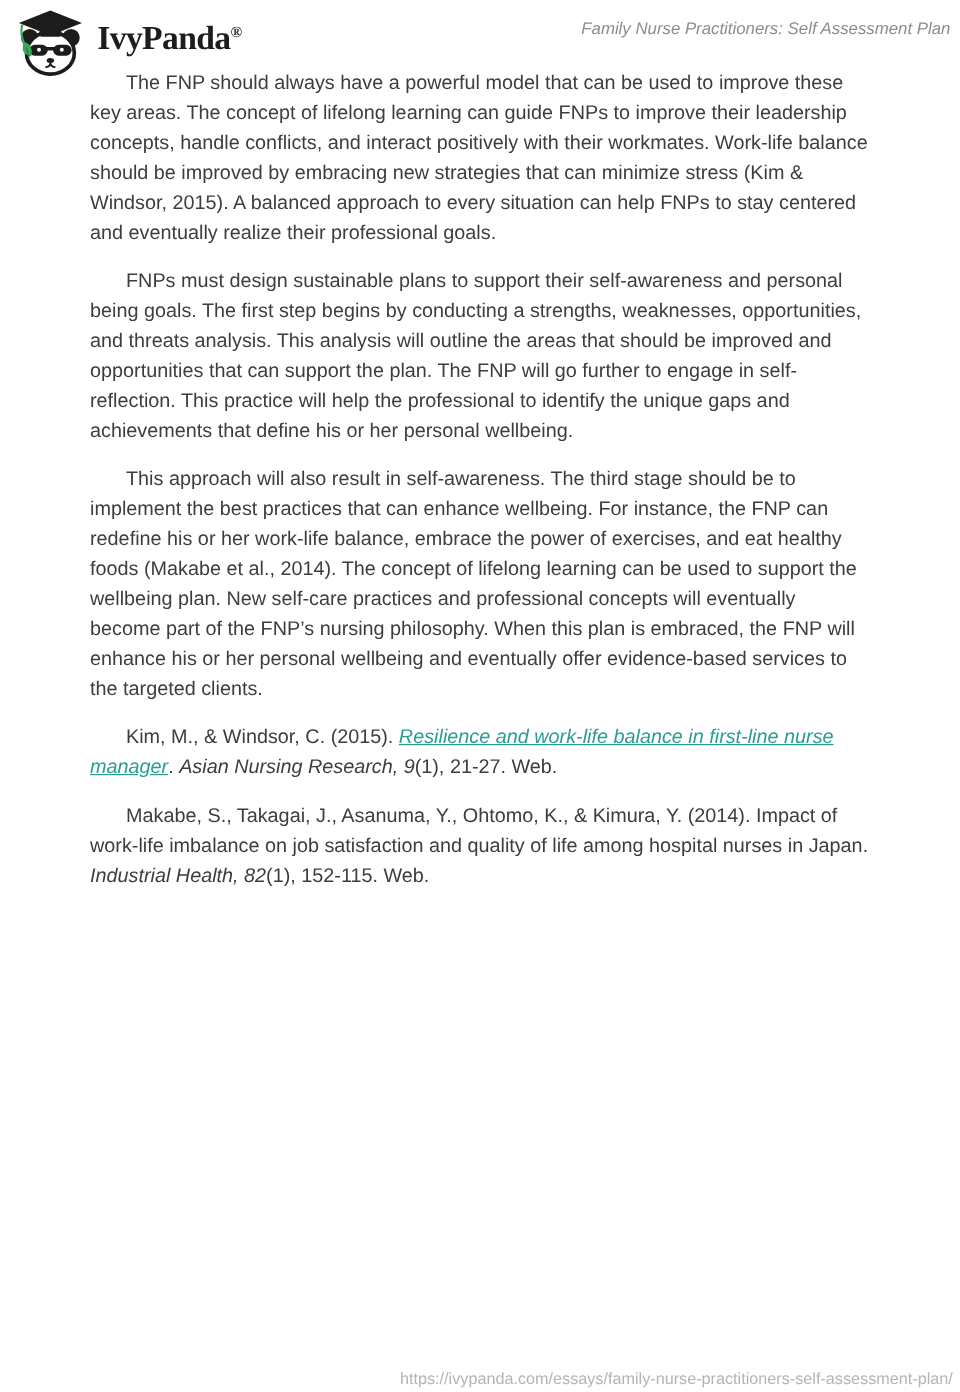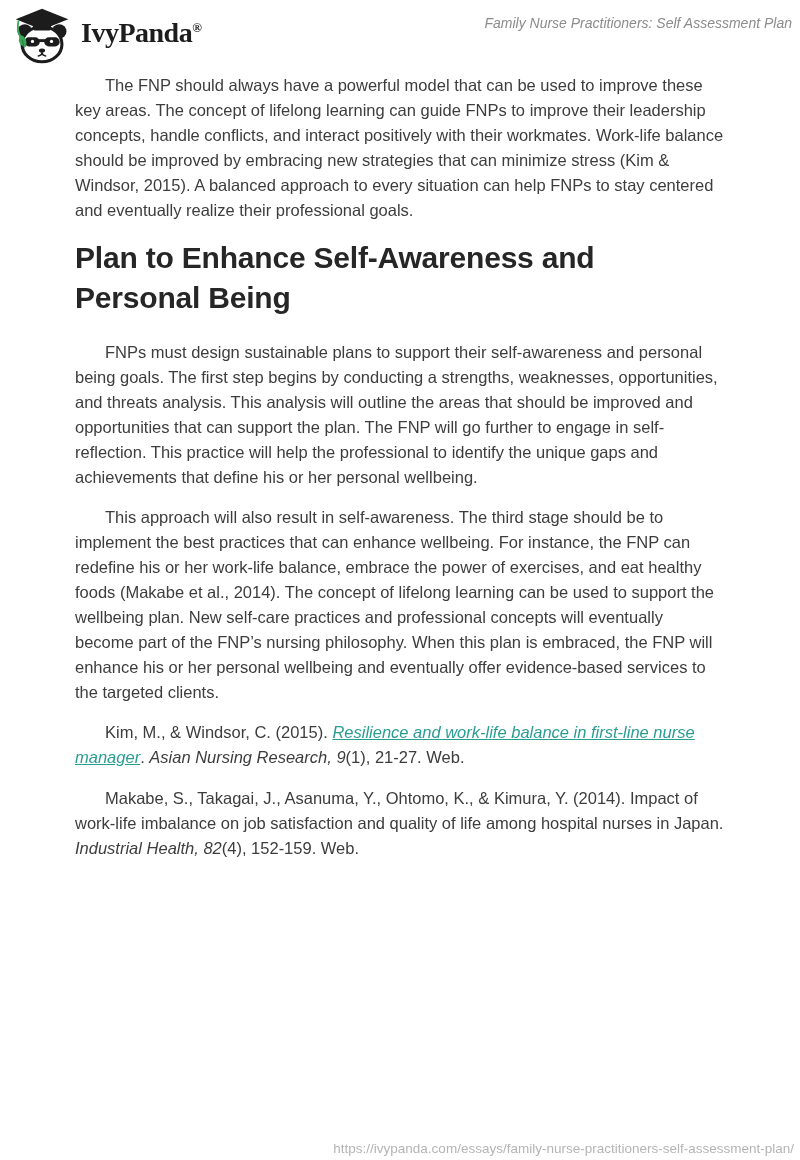--- a/index.html
+++ b/index.html
@@ -17,21 +17,21 @@
     font-size:28px; color:#1d1d1d; letter-spacing:-0.5px;
   }
   .brand sup { font-size:13px; vertical-align:super; font-weight:700; }
   .doc-title {
     position:absolute; right:32px; top:15px;
     font-size:14px; color:var(--header-text,#8c8c8c);font-style:italic;
   }
 
   
   .content {
-    position:absolute; left:75px; top:70px; width:650px;
+    position:absolute; left:75px; top:54px; width:650px;
     padding-top:3px;
     color:var(--body-text,#3d3d3d);
     font-size:16.5px; line-height:25px;
   }
   p.body-paragraph { margin:0 0 15px; text-indent:30px; }
   h2.section-heading {
     font-size:30px; line-height:40px; font-weight:700;
     color:var(--heading,#262626); letter-spacing:-0.2px;
     margin:14px 0 22px;
   }
@@ -78,28 +78,27 @@
       <path d="M10 36 l2.5 9" stroke="#1c7a3e" stroke-width="1"></path>
     </svg>
     <div class="brand"><span>IvyPanda</span><sup>®</sup></div>
     <div class="doc-title">Family Nurse Practitioners: Self Assessment Plan</div>
   </div>
 
   <div class="content">
 
     <p class="body-paragraph">The FNP should always have a powerful model that can be used to improve these key areas. The concept of lifelong learning can guide FNPs to improve their leadership concepts, handle conflicts, and interact positively with their workmates. Work-life balance should be improved by embracing new strategies that can minimize stress (Kim &amp; Windsor, 2015). A balanced approach to every situation can help FNPs to stay centered and eventually realize their professional goals.</p>
 
-    <h2 class="section-heading">Plan to Enhance Self-Awareness and Personal Being</h2>
 
     <p class="body-paragraph">FNPs must design sustainable plans to support their self-awareness and personal being goals. The first step begins by conducting a strengths, weaknesses, opportunities, and threats analysis. This analysis will outline the areas that should be improved and opportunities that can support the plan. The FNP will go further to engage in self-reflection. This practice will help the professional to identify the unique gaps and achievements that define his or her personal wellbeing.</p>
 
     <p class="body-paragraph">This approach will also result in self-awareness. The third stage should be to implement the best practices that can enhance wellbeing. For instance, the FNP can redefine his or her work-life balance, embrace the power of exercises, and eat healthy foods (Makabe et al., 2014). The concept of lifelong learning can be used to support the wellbeing plan. New self-care practices and professional concepts will eventually become part of the FNP’s nursing philosophy. When this plan is embraced, the FNP will enhance his or her personal wellbeing and eventually offer evidence-based services to the targeted clients.</p>
 
 
     <p class="ref-paragraph"><span>Kim, M., &amp; Windsor, C. (2015). </span><a class="ref-link">Resilience and work-life balance in first-line nurse manager</a><span>. </span><span class="ital">Asian Nursing Research, 9</span><span>(1), 21-27. Web.</span></p>
 
-    <p class="ref-paragraph"><span>Makabe, S., Takagai, J., Asanuma, Y., Ohtomo, K., &amp; Kimura, Y. (2014). Impact of work-life imbalance on job satisfaction and quality of life among hospital nurses in Japan. </span><span class="ital">Industrial Health, 82</span><span>(4), 152-159. Web.</span></p>
+    <p class="ref-paragraph"><span>Makabe, S., Takagai, J., Asanuma, Y., Ohtomo, K., &amp; Kimura, Y. (2014). Impact of work-life imbalance on job satisfaction and quality of life among hospital nurses in Japan. </span><span class="ital">Industrial Health, 82</span><span>(1), 152-115. Web.</span></p>
 
   </div>
 
   <div class="footer-url">https://ivypanda.com/essays/family-nurse-practitioners-self-assessment-plan/</div>
 
 </div>
 
 </body></html>

